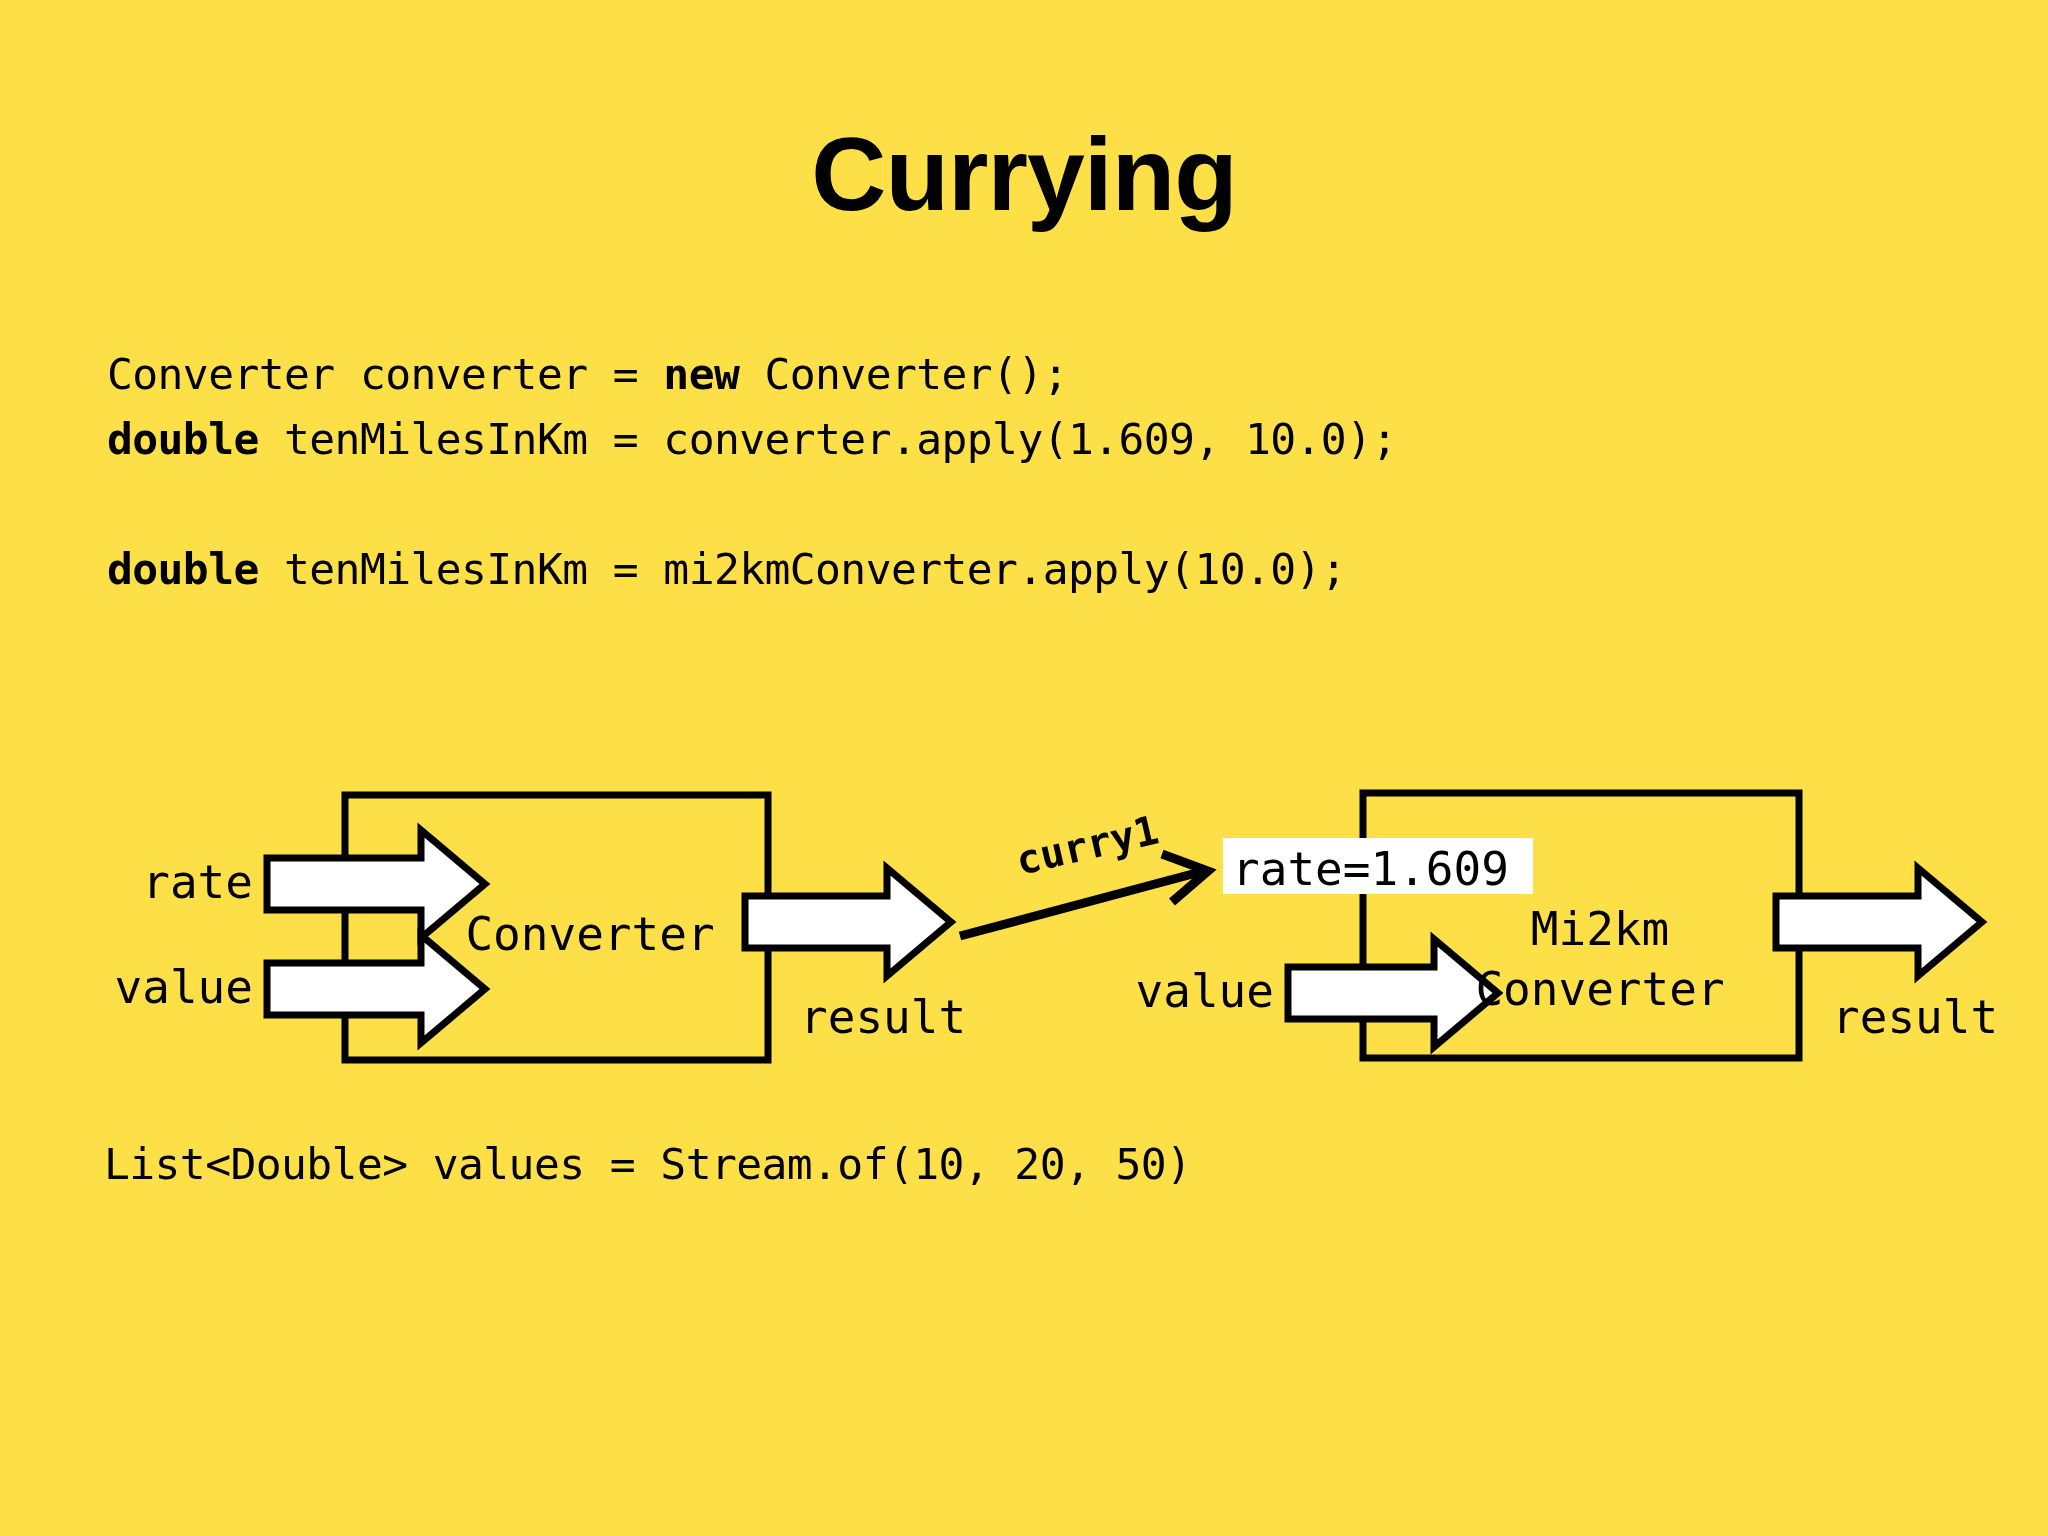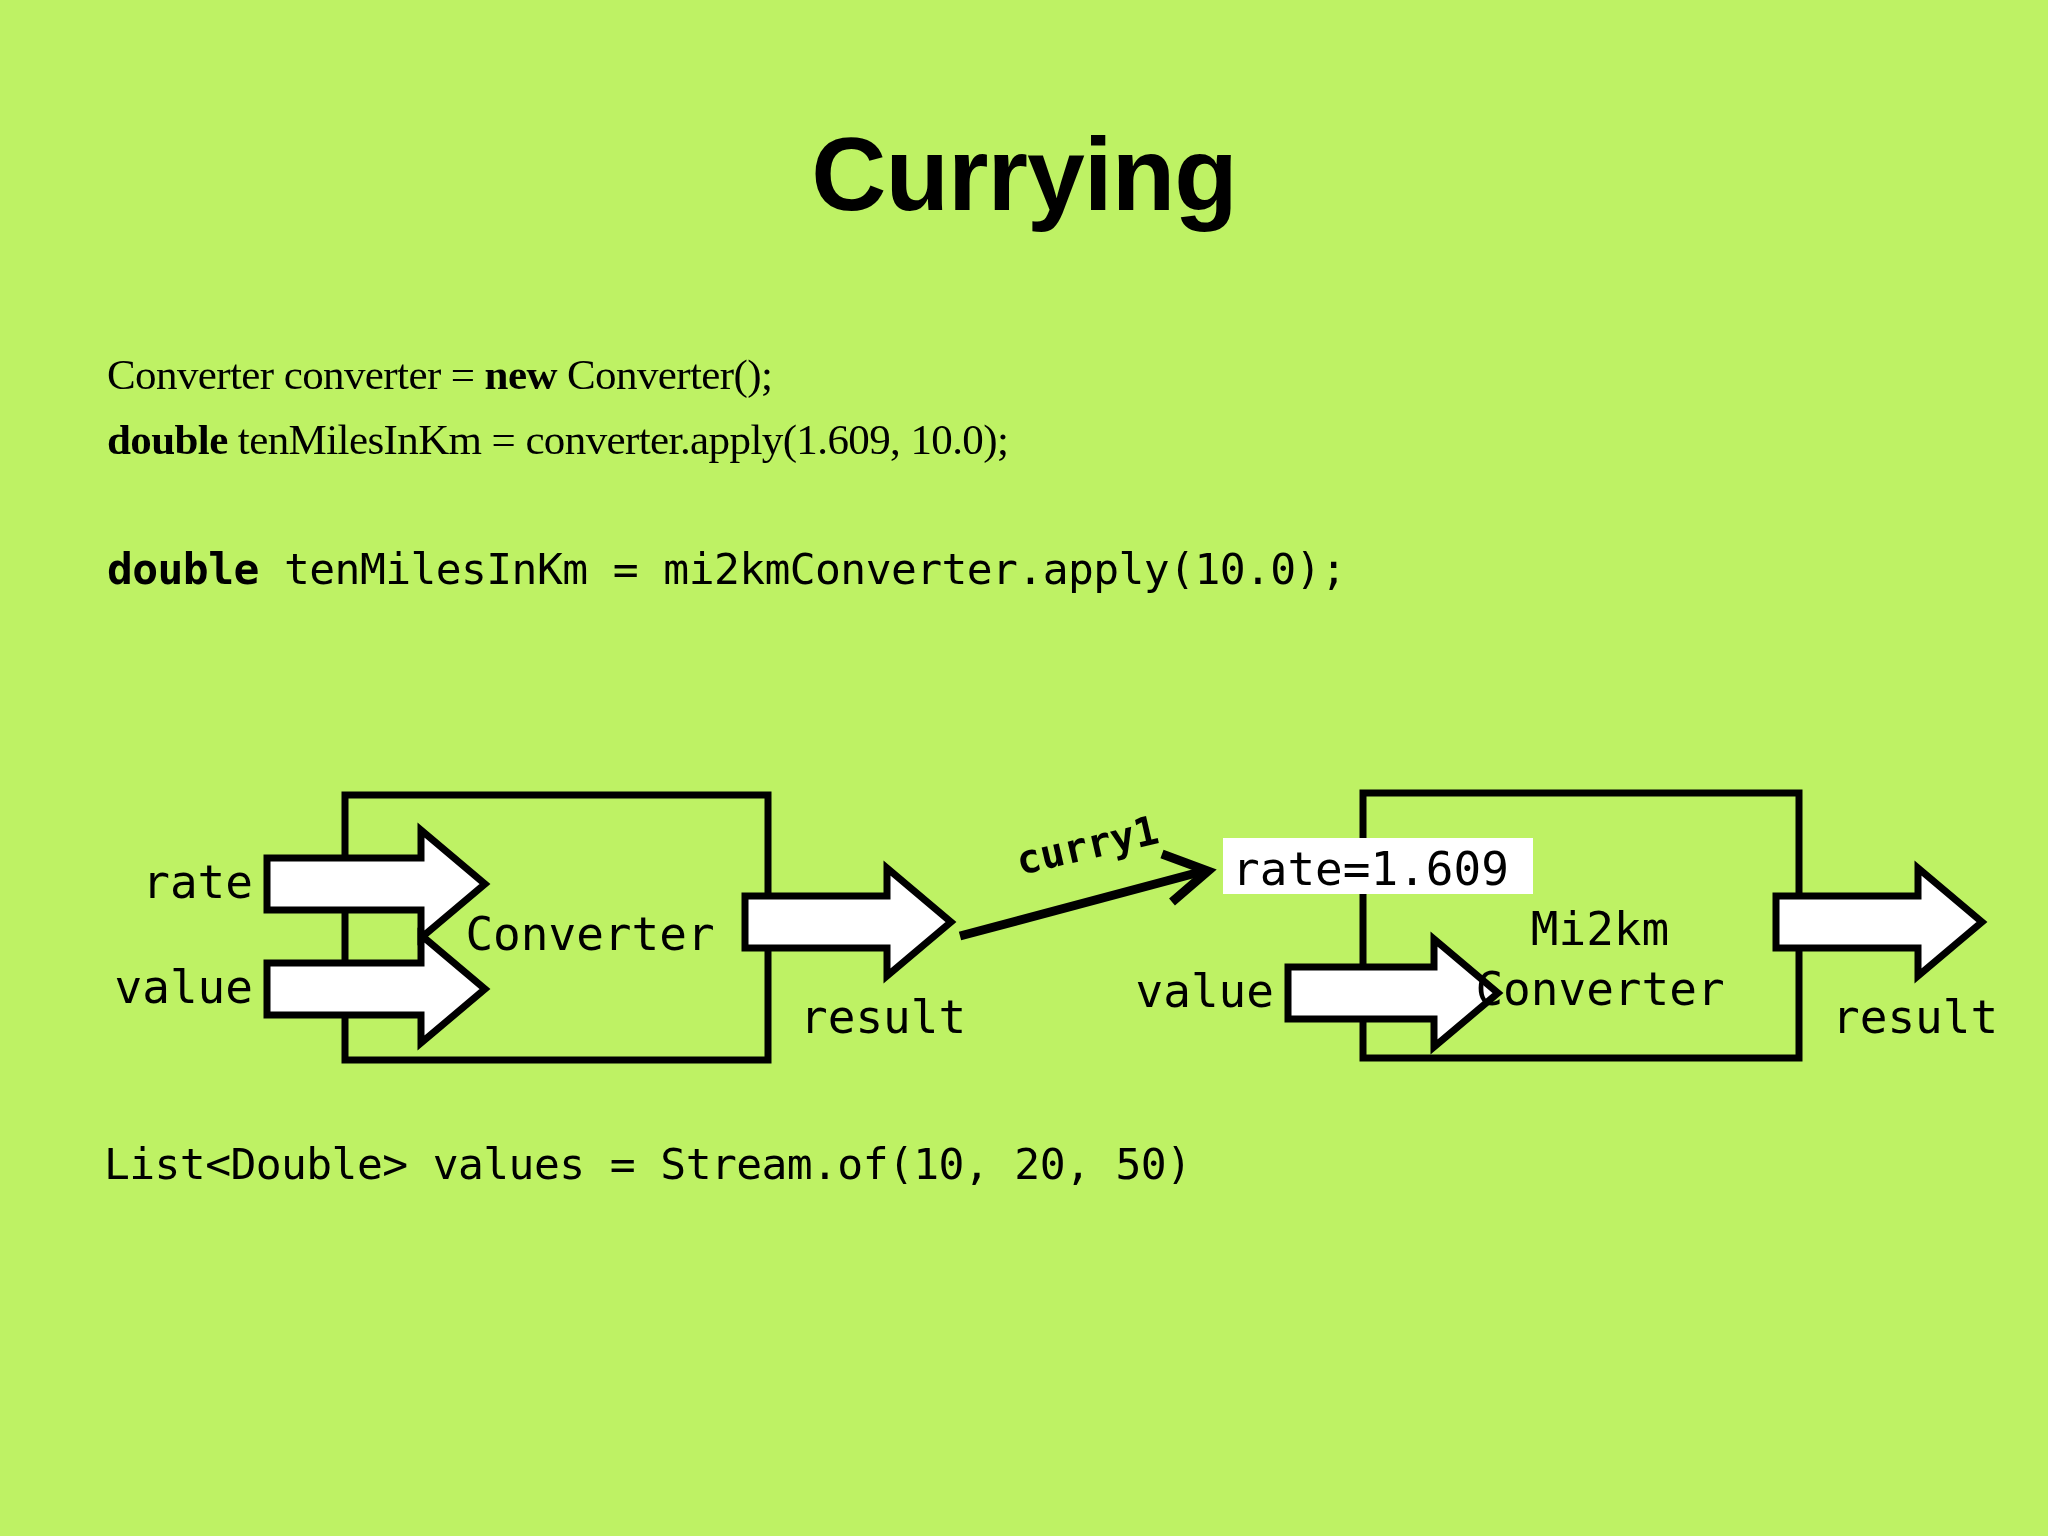--- a/index.html
+++ b/index.html
@@ -4,21 +4,21 @@
 <style>
   html, body {
     margin: 0;
     padding: 0;
     background: #ffffff;
   }
   #slide {
     position: relative;
     width: 2048px;
     height: 1536px;
-    background: #bef264;
+    background: #fde047;
     overflow: hidden;
     font-family: "Liberation Sans", sans-serif;
   }
 
   
   .title {
     position: absolute;
     left: 0;
     top: 122px;
     width: 2048px;
@@ -38,21 +38,21 @@
     font-family: "DejaVu Sans Mono", monospace;
     font-size: 43px;
     line-height: 65px;
     color: #000000;
     white-space: pre;
     letter-spacing: -0.6px;
   }
   .code .b { font-weight: bold; }
   .code .red { color: #ee2222; font-weight: bold; }
 
-  #code-top    { left: 107px; top: 342px; font-family: Liberation Serif, serif; }
+  #code-top    { left: 107px; top: 342px; }
   #code-middle { left: 107px; top: 537px; }
   #code-bottom { left: 104px; top: 1132px; }
 
   
   #diagram {
     position: absolute;
     left: 0;
     top: 0;
     width: 2048px;
     height: 1536px;

